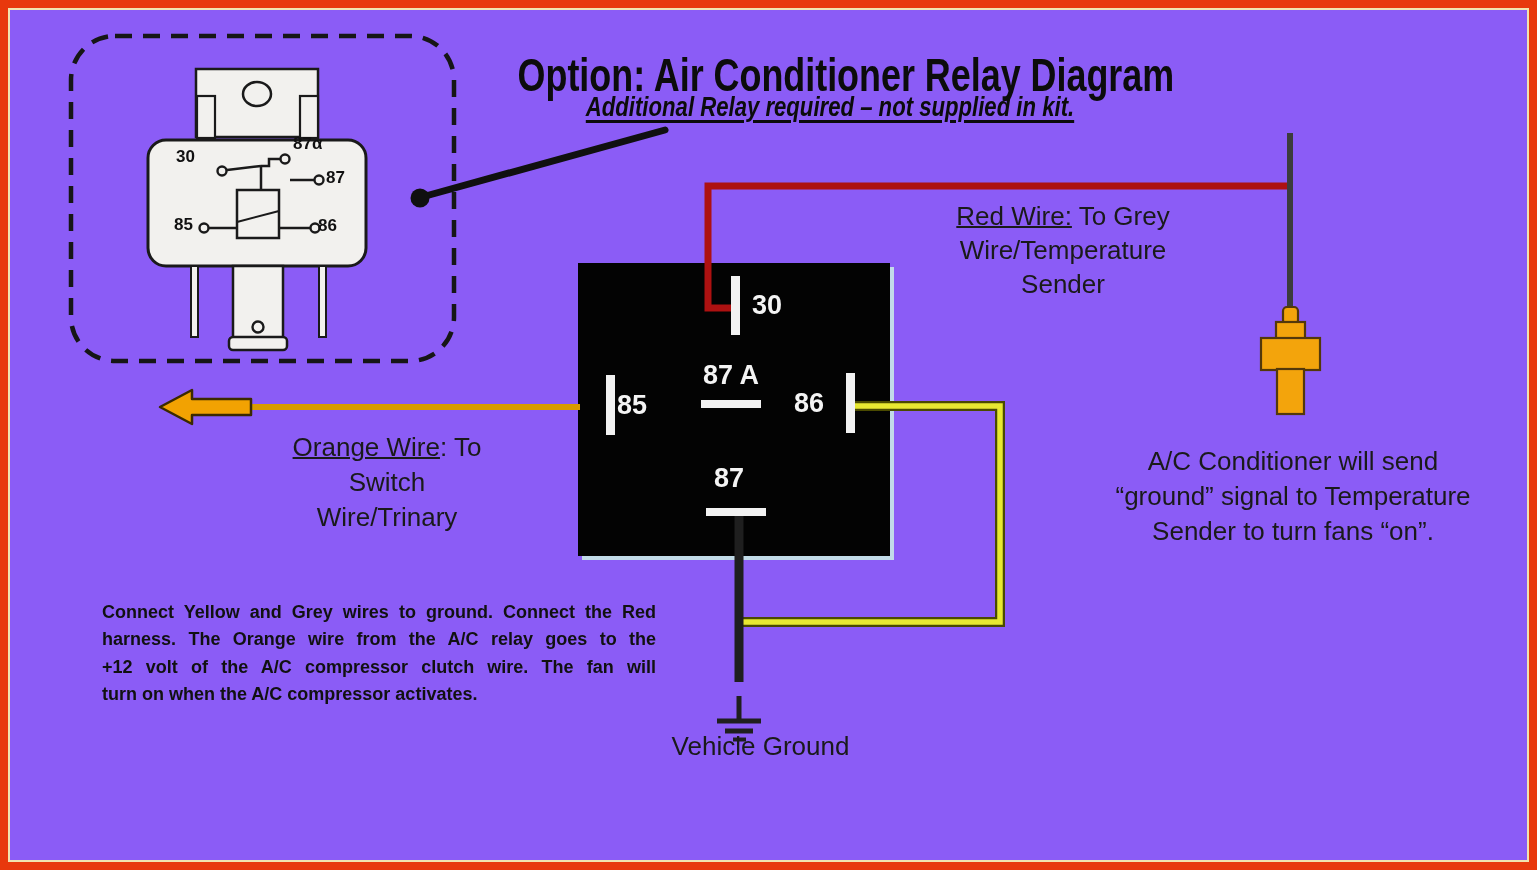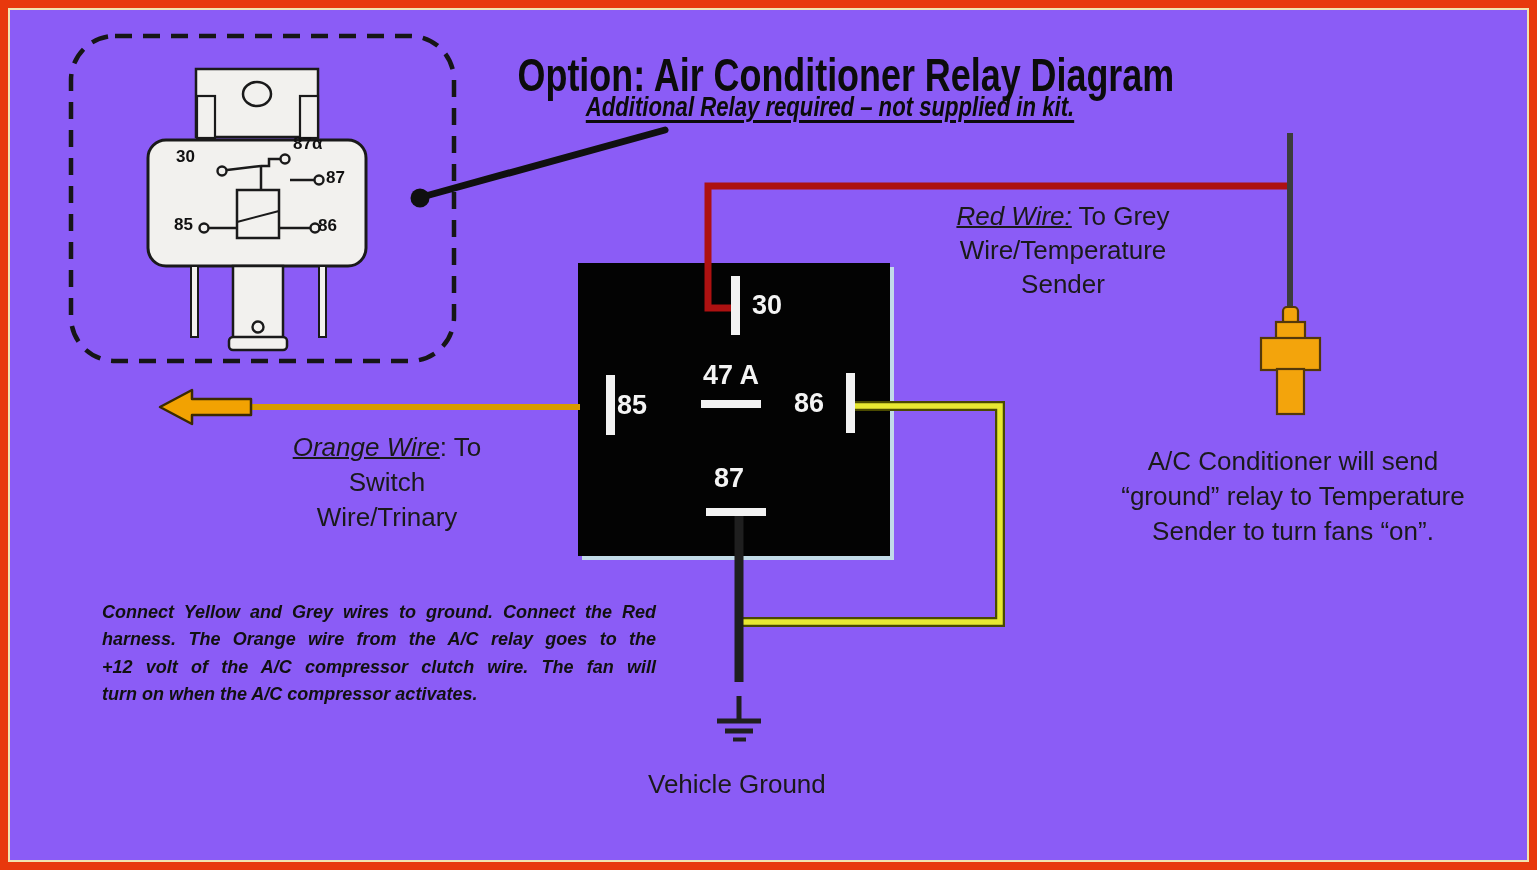--- a/index.html
+++ b/index.html
@@ -22,26 +22,26 @@
     color:#0c0c0c;
   }
   .subtitle{
     top:84px;left:522px;width:600px;
     font-size:27px;font-weight:700;font-style:italic;text-align:center;white-space:nowrap;
     transform:scaleX(0.82);transform-origin:50% 50%;
     text-decoration:underline;text-decoration-thickness:2.5px;text-underline-offset:4px;
     color:#0c0c0c;
   }
   .note{font-size:26px;line-height:35px;text-align:center;color:#1a1a1a;}
-  .note .em{font-style:italic;text-decoration:underline;text-decoration-thickness:2px;}
+  .note .em{text-decoration:underline;text-decoration-thickness:2px;}
   .red-note{top:191px;left:935px;width:240px;line-height:34px;}
   .orange-note{top:422px;left:266px;width:226px;}
   .comp-note{top:436px;left:1085px;width:400px;}
-  .ground-lbl{top:761px;left:640px;width:225px;font-size:26px;text-align:left;color:#1a1a1a;}
-  .instructions{top:591px;left:94px;width:554px;font-size:18px;font-weight:700;line-height:27.4px;color:#111;font-style:italic;}
+  .ground-lbl{top:723px;left:640px;width:225px;font-size:26px;text-align:center;color:#1a1a1a;}
+  .instructions{top:591px;left:94px;width:554px;font-size:18px;font-weight:700;line-height:27.4px;color:#111;}
   .instr-line{text-align:justify;text-align-last:justify;}
   .instr-line.last{text-align-last:left;}
   .pin-sm{font-size:17px;font-weight:700;color:#111;}
   .pin-box{font-size:27px;font-weight:700;color:#f4f4f4;}
   .relay-box{
     position:absolute;left:570px;top:255px;width:312px;height:293px;
     background:#030303;box-shadow:4px 4px 0 0 #c2dbe9;
   }
   .c87a{left:688px;top:352px;width:70px;text-align:center;}
 </style>
@@ -130,39 +130,39 @@
   <div class="lbl subtitle">Additional Relay required – not supplied in kit.</div>
 
   <div class="lbl pin-sm" style="left:168px;top:139px;">30</div>
   <div class="lbl pin-sm" style="left:285px;top:126px;">87α</div>
   <div class="lbl pin-sm" style="left:318px;top:160px;">87</div>
   <div class="lbl pin-sm" style="left:166px;top:207px;">85</div>
   <div class="lbl pin-sm" style="left:310px;top:208px;">86</div>
 
   <div class="lbl pin-box" style="left:744px;top:282px;">30</div>
   <div class="lbl pin-box" style="left:609px;top:382px;">85</div>
-  <div class="lbl pin-box c87a">47 A</div>
+  <div class="lbl pin-box c87a">87 A</div>
   <div class="lbl pin-box" style="left:786px;top:380px;">86</div>
   <div class="lbl pin-box" style="left:706px;top:455px;">87</div>
 
   <div class="lbl note red-note">
     <div><span class="em">Red Wire:</span><span> To Grey</span></div>
     <div>Wire/Temperature</div>
     <div>Sender</div>
   </div>
 
   <div class="lbl note orange-note">
     <div><span class="em">Orange Wire</span><span>: To</span></div>
     <div>Switch</div>
     <div>Wire/Trinary</div>
   </div>
 
   <div class="lbl note comp-note">
     <div>A/C Conditioner will send</div>
-    <div>“ground” relay to Temperature</div>
+    <div>“ground” signal to Temperature</div>
     <div>Sender to turn fans “on”.</div>
   </div>
 
   <div class="lbl instructions">
     <div class="instr-line">Connect Yellow and Grey wires to ground.  Connect the Red</div>
     <div class="instr-line">harness.  The Orange wire from the A/C relay goes to the</div>
     <div class="instr-line">+12 volt of the A/C compressor clutch wire.  The fan will</div>
     <div class="instr-line last">turn on when the A/C compressor activates.</div>
   </div>
 

